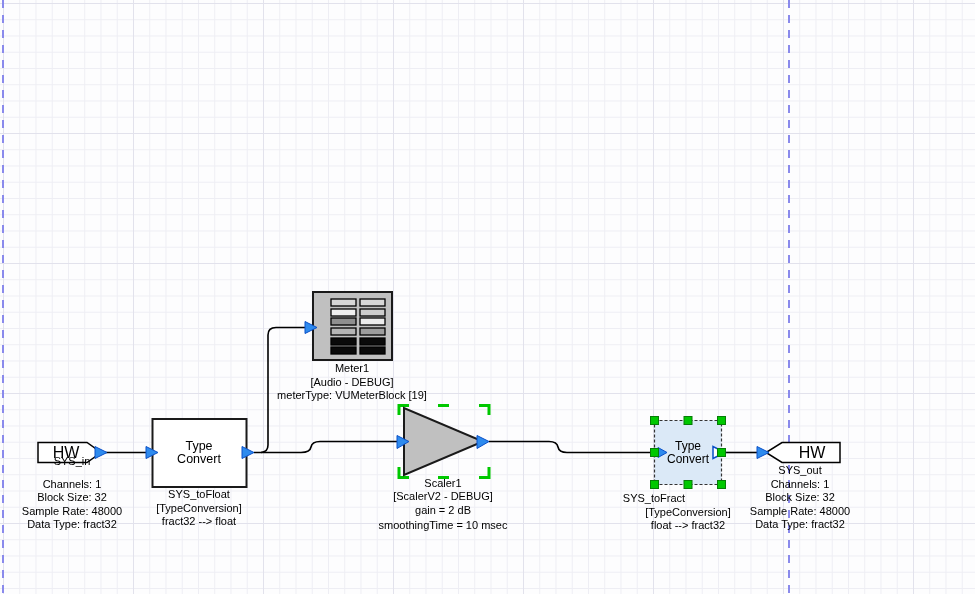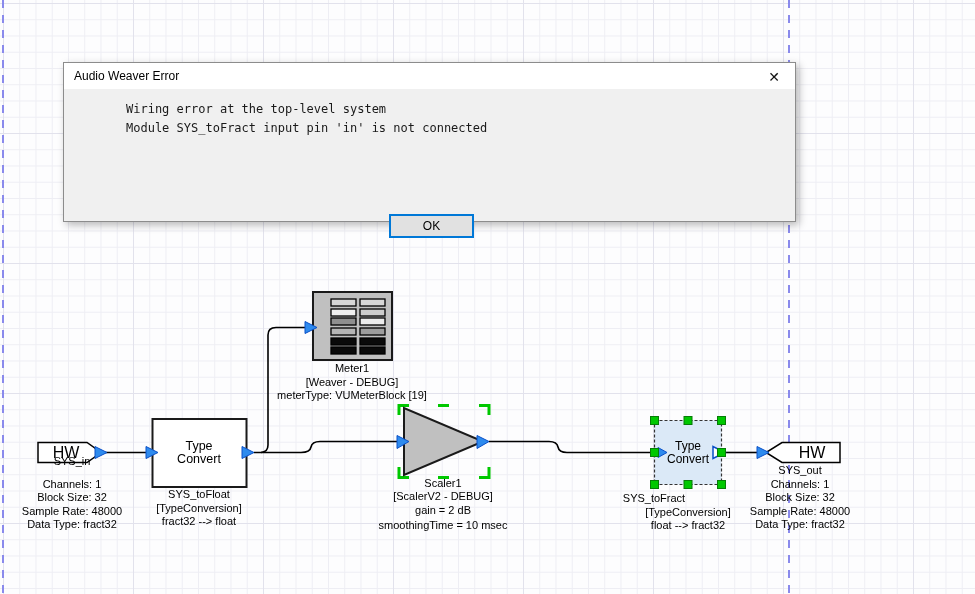--- a/index.html
+++ b/index.html
@@ -125,42 +125,31 @@
   <div class="lbl" style="left:72px;top:477.5px">Channels: 1</div>
   <div class="lbl" style="left:72px;top:491px">Block Size: 32</div>
   <div class="lbl" style="left:72px;top:504.5px">Sample Rate: 48000</div>
   <div class="lbl" style="left:72px;top:518px">Data Type: fract32</div>
 
   <div class="lbl" style="left:199px;top:488px">SYS_toFloat</div>
   <div class="lbl" style="left:199px;top:501.5px">[TypeConversion]</div>
   <div class="lbl" style="left:199px;top:515px">fract32 --&gt; float</div>
 
   <div class="lbl" style="left:352px;top:362px">Meter1</div>
-  <div class="lbl" style="left:352px;top:375.5px">[Weaver - DEBUG]</div>
+  <div class="lbl" style="left:352px;top:375.5px">[Audio - DEBUG]</div>
   <div class="lbl" style="left:352px;top:389px">meterType: VUMeterBlock [19]</div>
 
   <div class="lbl" style="left:443px;top:476.5px">Scaler1</div>
   <div class="lbl" style="left:443px;top:490px">[ScalerV2 - DEBUG]</div>
   <div class="lbl" style="left:443px;top:503.5px">gain = 2 dB</div>
   <div class="lbl" style="left:443px;top:519px">smoothingTime = 10 msec</div>
 
   <div class="lbl" style="left:654px;top:492px">SYS_toFract</div>
   <div class="lbl" style="left:688px;top:505.5px">[TypeConversion]</div>
   <div class="lbl" style="left:688px;top:519px">float --&gt; fract32</div>
 
   <div class="lbl" style="left:800px;top:464px">SYS_out</div>
   <div class="lbl" style="left:800px;top:477.5px">Channels: 1</div>
   <div class="lbl" style="left:800px;top:491px">Block Size: 32</div>
   <div class="lbl" style="left:800px;top:504.5px">Sample Rate: 48000</div>
   <div class="lbl" style="left:800px;top:518px">Data Type: fract32</div>
 
-  <div class="dialog">
-    <div class="titlebar">
-      <span class="title">Audio Weaver Error</span>
-      <span class="close">✕</span>
-    </div>
-    <div class="dlg-body">
-      <div class="msg first">Wiring error at the top-level system</div>
-      <div class="msg">Module SYS_toFract input pin 'in' is not connected</div>
-      <button class="ok-btn">OK</button>
-    </div>
-  </div>
 </div>
 
 </body></html>

